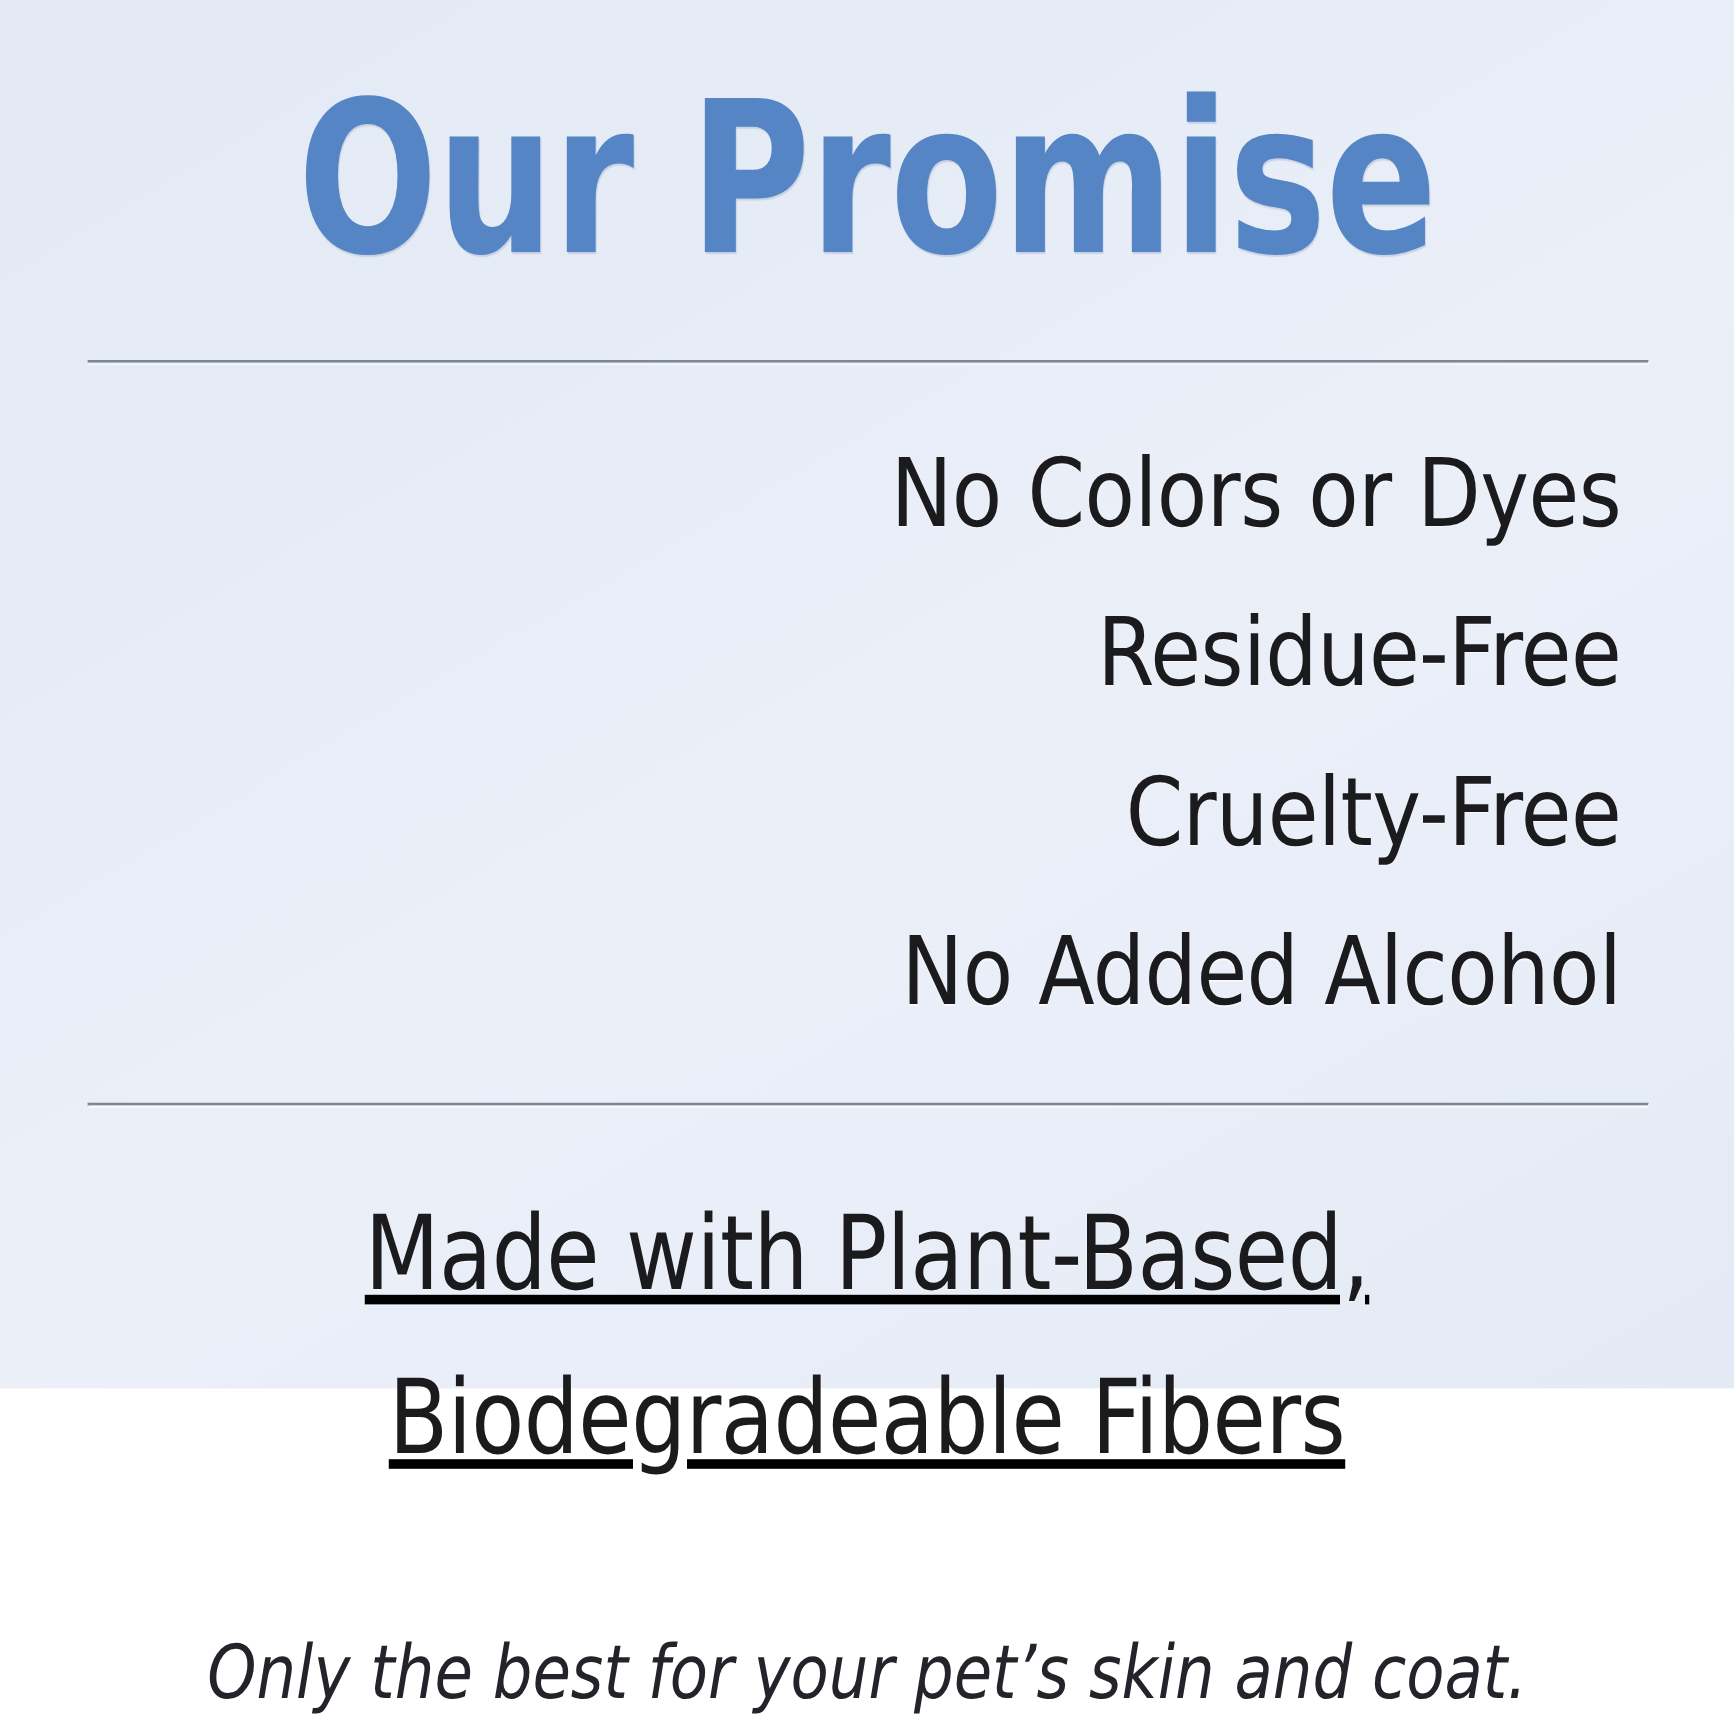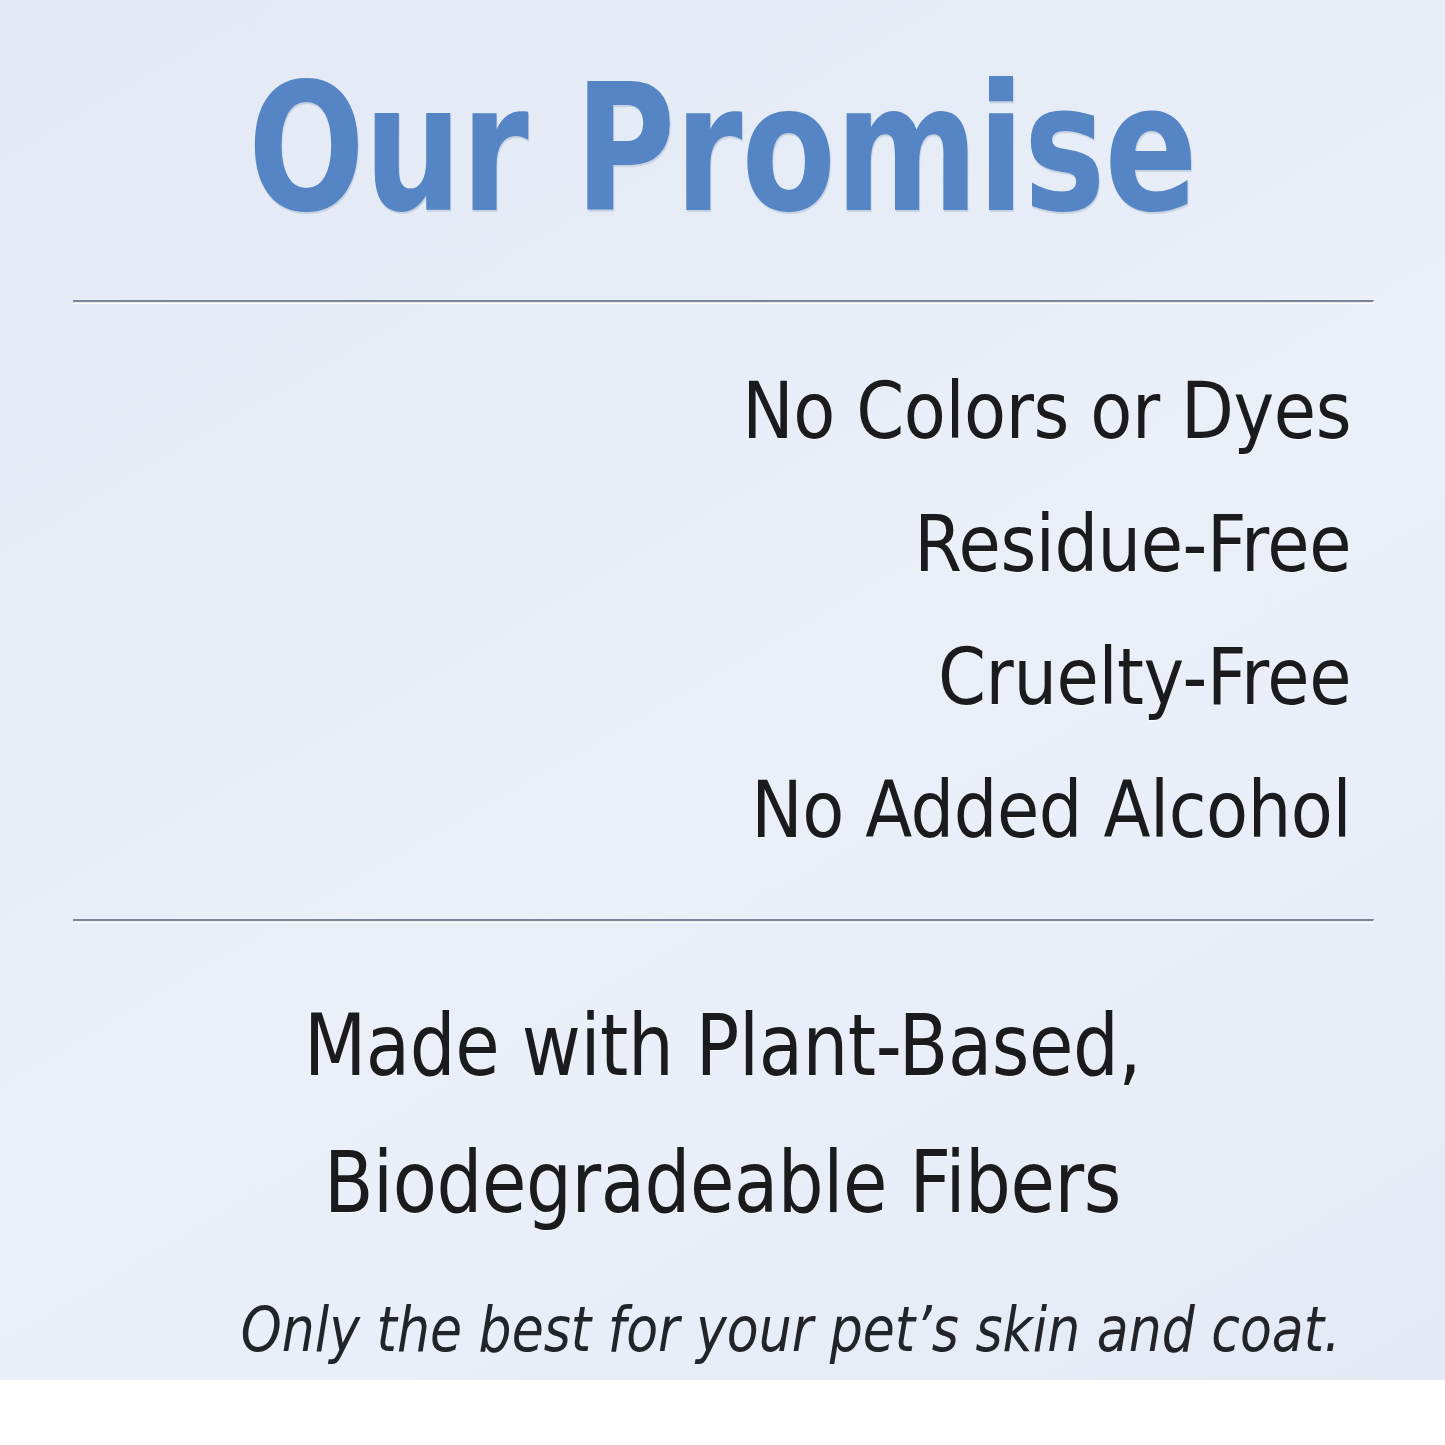--- a/index.html
+++ b/index.html
@@ -11,21 +11,21 @@
     width: 1445px;
     height: 1445px;
     overflow: hidden;
     font-family: "Liberation Sans", sans-serif;
     background: #ffffff;
   }
 
   #promise-card {
     position: relative;
     width: 1445px;
-    height: 1380px;
+    height: 1157px;
     box-sizing: border-box;
     background:
       linear-gradient(150deg,
         #e3eaf5 0%,
         #e6ecf6 28%,
         #eaeff8 52%,
         #e9eef8 70%,
         #e6ecf6 88%,
         #e4eaf5 100%);
   }
@@ -88,40 +88,41 @@
     text-shadow: 0 1px 0 rgba(255,255,255,0.55);
   }
 
   
   .materials-block {
     position: absolute;
     top: 977px;
     left: 0;
     width: 1445px;
     text-align: center;
+    text-decoration: underline;
   }
   .materials-line {
     font-family: "DejaVu Sans", sans-serif;
     font-weight: 400;
     font-size: 86px;
     line-height: 137px;
     color: #1b1b1e;
     letter-spacing: -0.5px;
     white-space: nowrap;
     transform: scaleX(0.84);
     text-shadow: 0 1px 0 rgba(255,255,255,0.55);
   }
 
   
   .tagline-block {
     position: absolute;
-    top: 1296px;
+    top: 1360px;
     left: 0;
     width: 1445px;
-    text-align: right;
+    text-align: center;
   }
   .tagline {
     font-family: "DejaVu Sans", sans-serif;
     font-style: italic;
     font-weight: 300;
     font-size: 62px;
     line-height: 1.1;
     color: #23242a;
     letter-spacing: 0px;
     white-space: nowrap;

